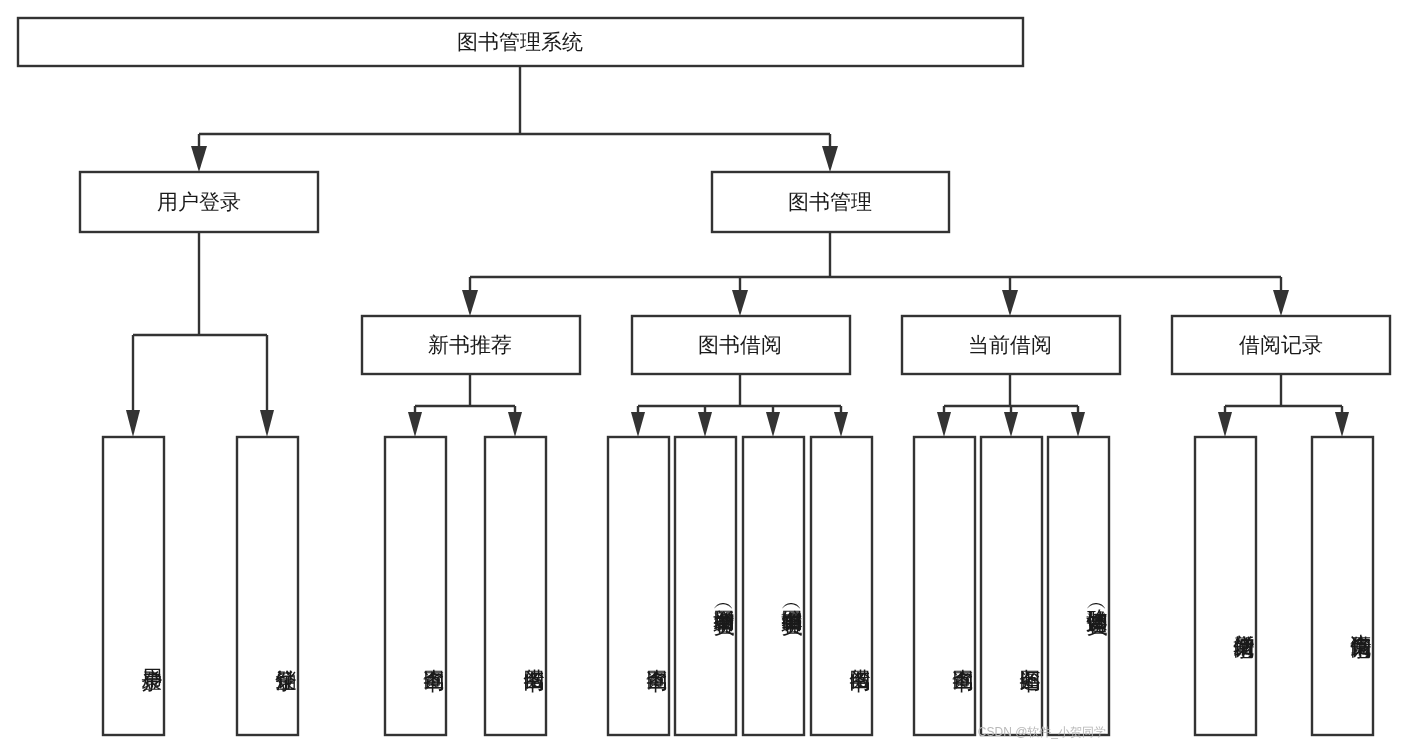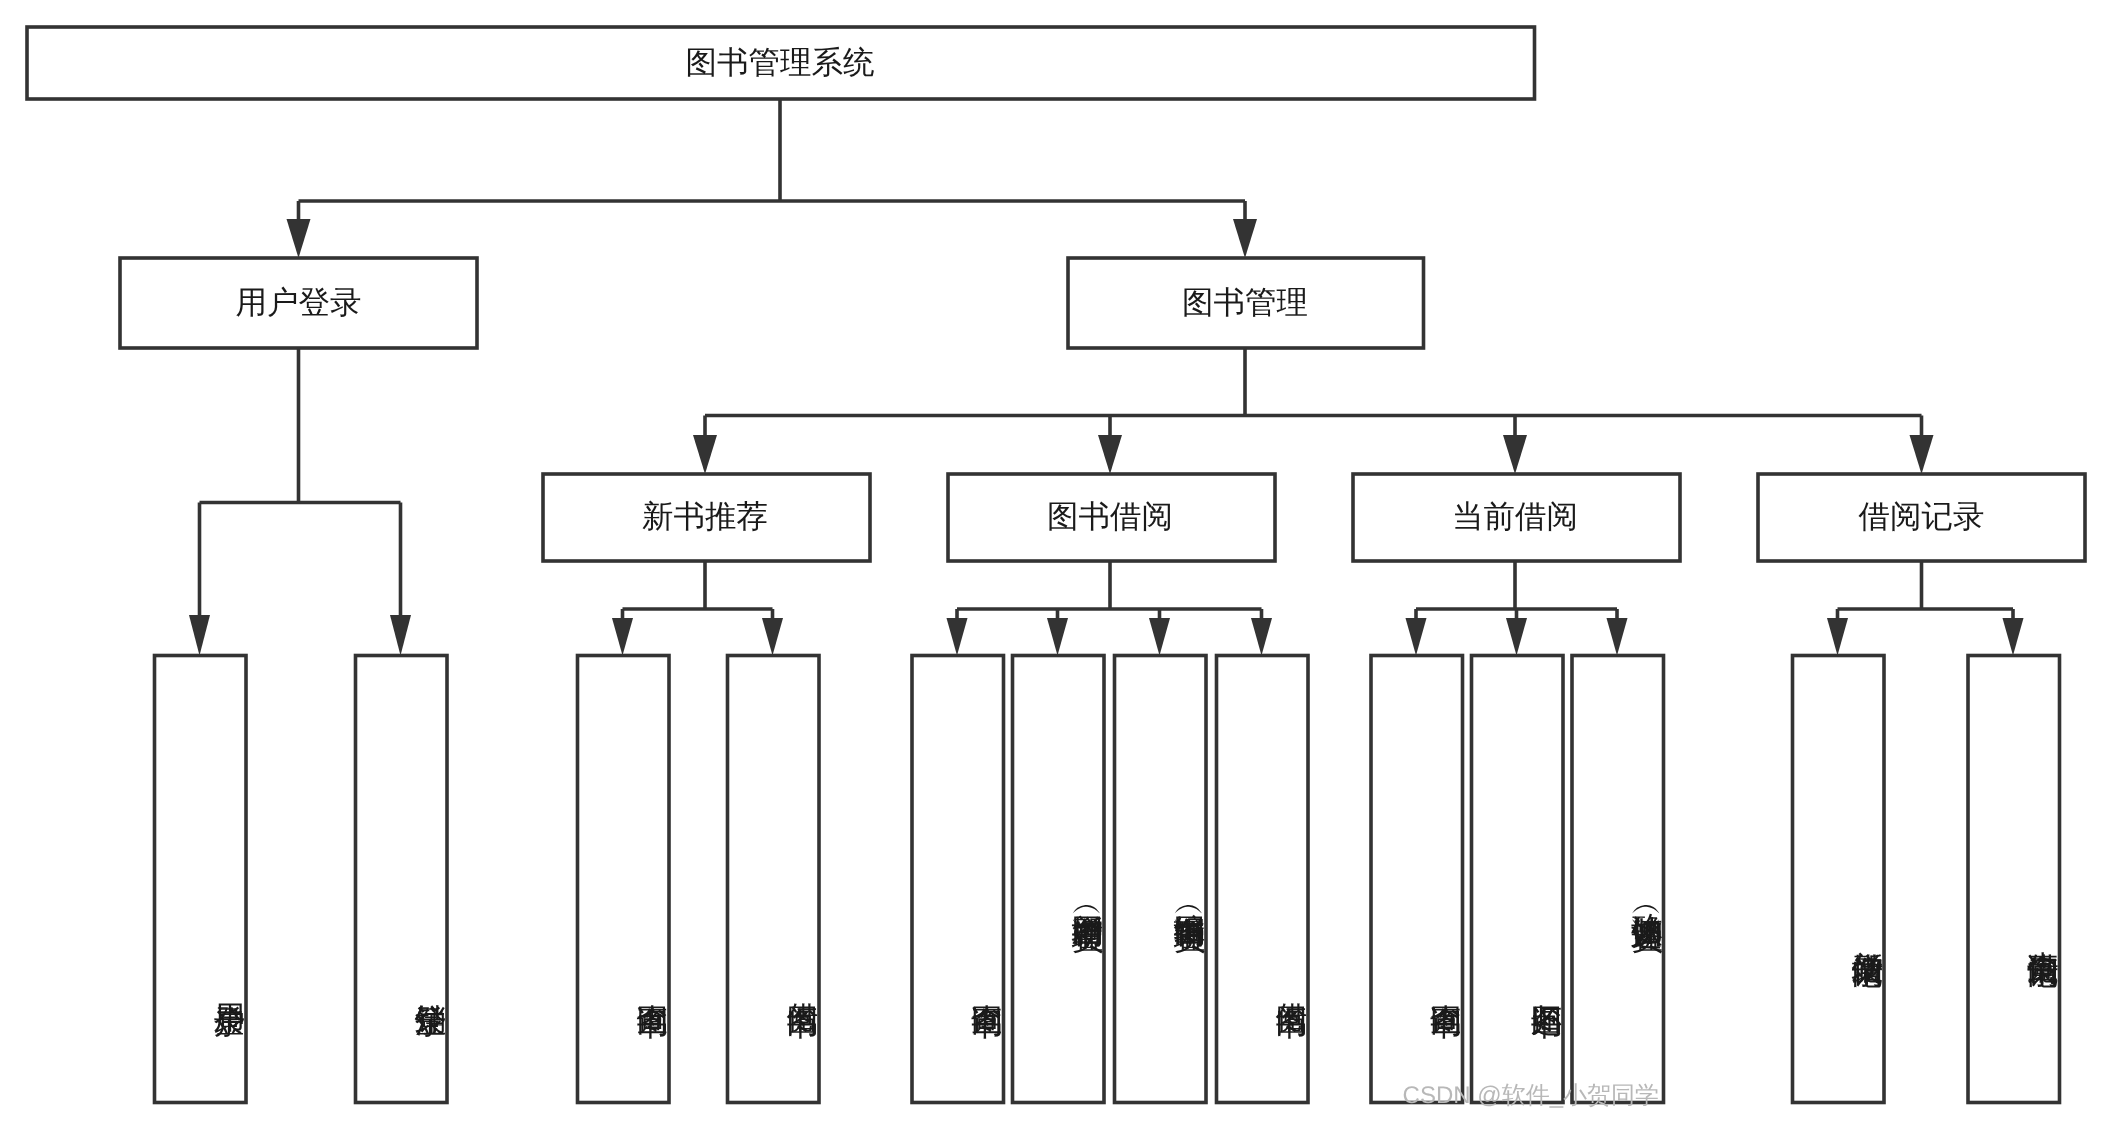--- a/index.html
+++ b/index.html
@@ -60,21 +60,21 @@
     align-items: flex-start;
     justify-content: center;
     white-space: nowrap;
     pointer-events: none;
   }
   .watermark {
     position: absolute;
     right: 10px;
     bottom: 6px;
     font-family: "Liberation Sans", "DejaVu Sans", sans-serif;
-    font-size: 16px;
+    font-size: 12px;
     color: #b8b8b8;
     white-space: nowrap;
   }
 </style>
 </head>
 <body>
 
 <div id="diagram-root">
 
   <svg class="diagram-canvas" viewBox="0 0 1405 747">

